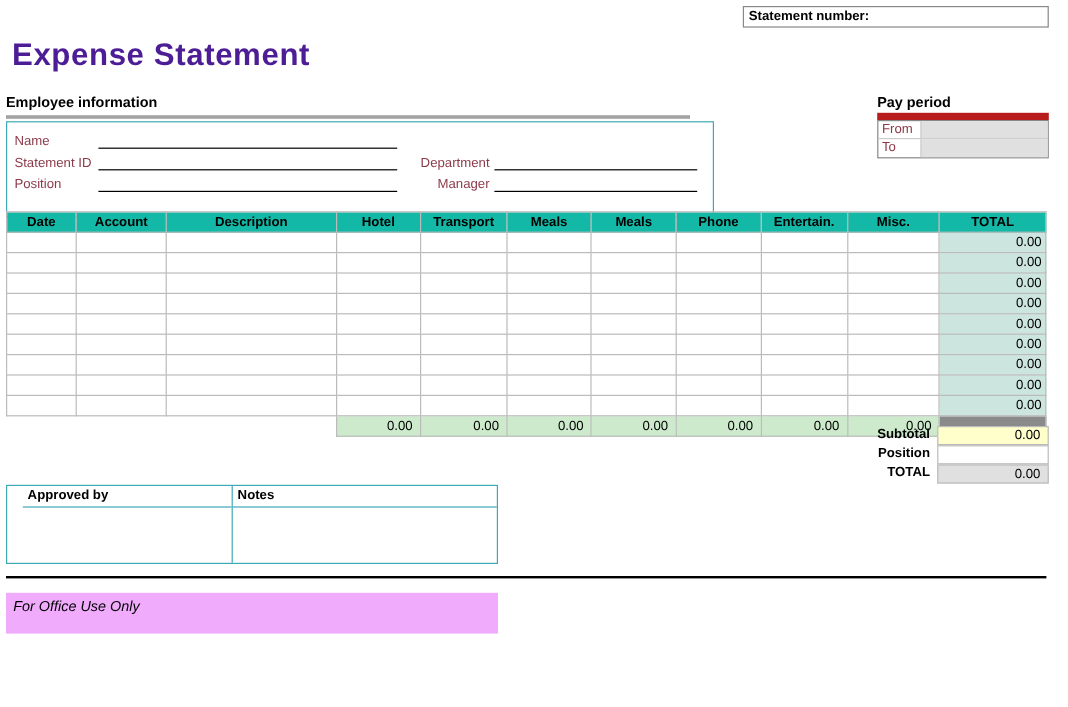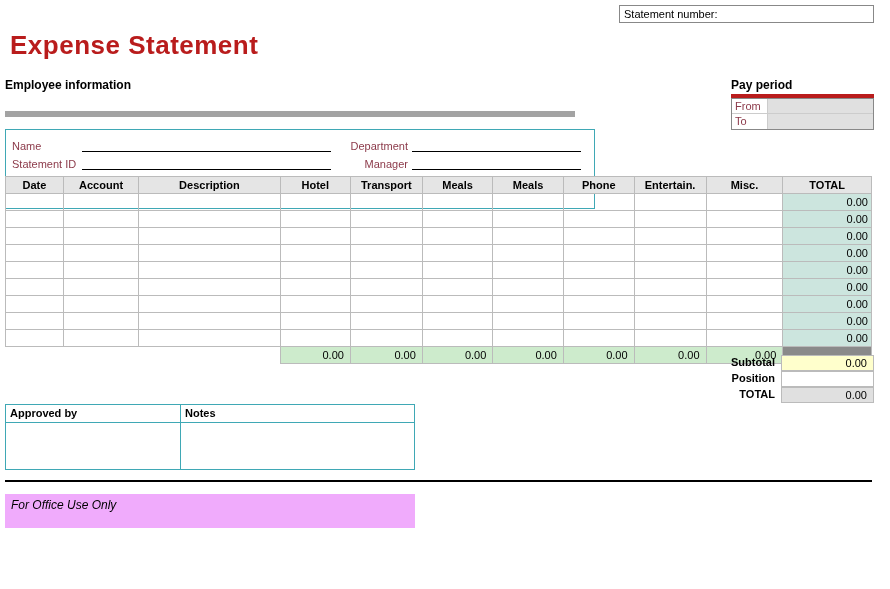--- a/index.html
+++ b/index.html
@@ -15,66 +15,66 @@
   .stmt-num {
     position: absolute;
     top: 5px;
     right: 16px;
     display: flex;
     align-items: center;
     border: 1px solid #888;
     height: 18px;
     width: 255px;
   }
-  .stmt-num .lbl { padding: 2px 4px; font-size: 11px; }
+  .stmt-num .lbl { padding: 2px 4px; font-size: 11px; font-weight: bold; }
   .title {
     position: absolute;
     top: 30px;
     left: 10px;
     font-size: 26px;
     font-weight: bold;
-    color: #b91c1c;
+    color: #4c1d95;
     letter-spacing: 0.5px;
   }
   .emp-info {
     position: absolute;
     top: 78px;
     left: 5px;
     width: 590px;
   }
   .emp-info-hdr {
     font-weight: bold;
     font-size: 12px;
-    border-bottom: 6px solid #a3a3a3;
-    padding-bottom: 19px;
-    margin-bottom: 12px;
+    border-bottom: 3px solid #a3a3a3;
+    padding-bottom: 4px;
+    margin-bottom: 2px;
     width: 570px;
   }
   .emp-box {
     border: 1px solid #3fa8b5;
     width: 590px;
     height: 80px;
     padding: 4px 6px;
     display: flex;
   }
   .emp-col1 { width: 325px; }
-  .emp-col2 { width: 250px; }
+  .emp-col2 { width: 250px; margin-top: 18px; }
   .emp-row { display:flex; align-items:flex-end; height:18px; }
   .emp-lbl { color:#8c3a4a; font-size:11px; width:70px; }
   .emp-lbl2 { color:#8c3a4a; font-size:11px; width:75px; text-align:right; padding-right:4px;}
   .emp-line { border-bottom:1px solid #000; flex:1; height:14px; margin-right:6px;}
   .pay-period {
     position: absolute;
     top: 78px;
     right: 16px;
     width: 143px;
   }
   .pay-hdr {
     font-weight:bold; font-size:12px;
-    border-bottom:4px solid #b91c1c;
+    border-bottom:6px solid #b91c1c;
     padding-bottom:2px;
   }
   .pay-box {
     border:1px solid #888;
     width:143px;
   }
   .pay-row { display:flex; height:15px; border-bottom:1px solid #ccc;}
   .pay-row:last-child { border-bottom:none;}
   .pay-lbl { color:#8c3a4a; width:35px; padding:1px 3px; font-size:11px;}
   .pay-val { flex:1; background:#e0e0e0; border-left:1px solid #ccc;}
@@ -87,21 +87,21 @@
   }
   .expense-table th, .expense-table td {
     border:1px solid #bbb;
     height:17px;
     font-size:11px;
     padding:0 3px;
   }
   .expense-table th {
     font-weight:bold;
     text-align:center;
-    background:#e5e5e5;
+    background:#14b8a6;
   }
   .col-date{width:60px;}
   .col-acct{width:77px;}
   .col-desc{width:147px;}
   .col-num{width:73px;}
   .col-misc{width:80px;}
   .col-total{width:92px;}
   .td-total {
     background:#cce5de;
     text-align:right;
@@ -126,20 +126,21 @@
   .summary-val { flex:1; border:1px solid #bbb; text-align:right; padding:1px 6px 0 0; font-size:11px;}
   .sv-yellow { background:#ffffcc;}
   .sv-grey { background:#e0e0e0;}
   .approval {
     position:absolute;
     top:404px;
     left:5px;
     display:flex;
     border:1px solid #3fa8b5;
     width:410px;
+    padding-left:13px;
   }
   .approval .appr-col1 { width:175px; border-right:1px solid #3fa8b5;}
   .approval .appr-col2 { flex:1;}
   .appr-hdr {
     font-weight:bold; font-size:11px;
     padding:2px 4px;
     border-bottom:1px solid #3fa8b5;
     height:18px;
   }
   .appr-body { height:46px;}

